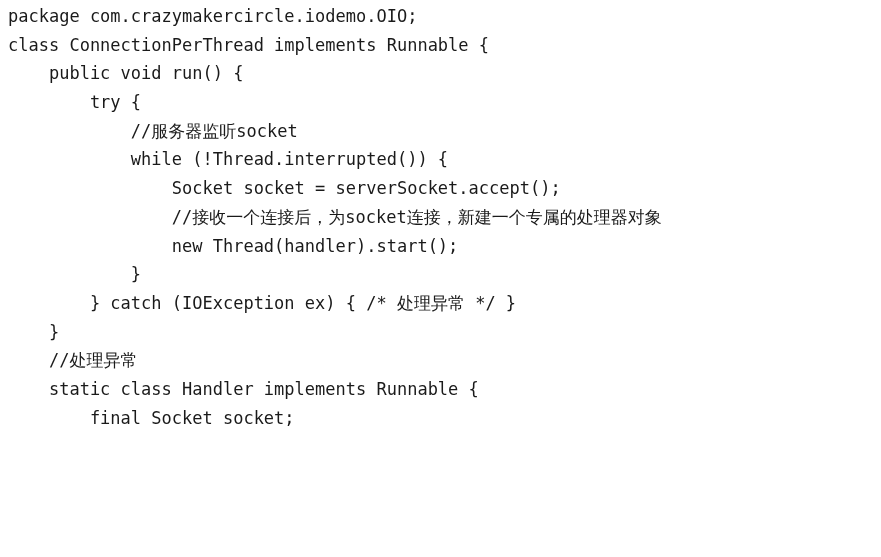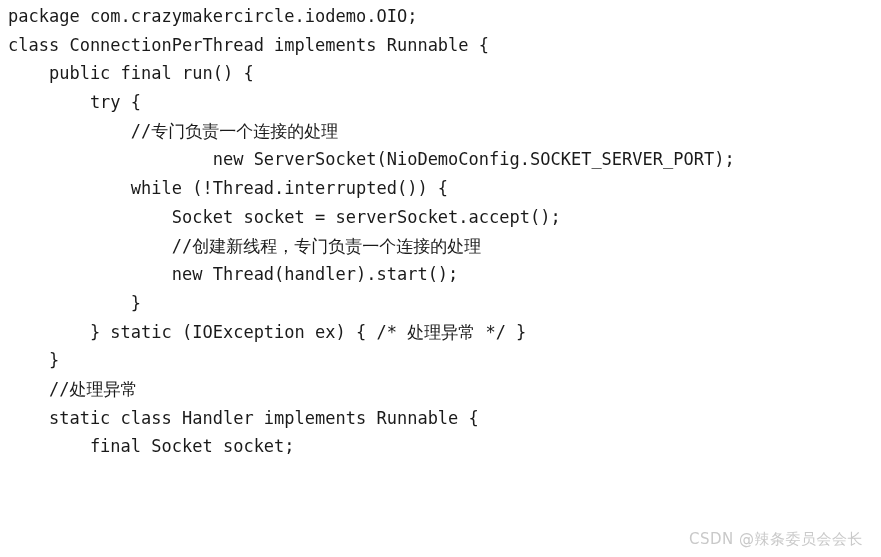--- a/index.html
+++ b/index.html
@@ -50,29 +50,27 @@
     user-select: none;
   }
 </style>
 </head>
 <body>
 
 <div id="code-listing">
   <div id="code-lines">
       <div class="code-line">package com.crazymakercircle.iodemo.OIO;</div>
       <div class="code-line">class ConnectionPerThread implements Runnable {</div>
-      <div class="code-line">    public final run() {</div>
+      <div class="code-line">    public void run() {</div>
       <div class="code-line">        try {</div>
-      <div class="code-line">            //专门负责一个连接的处理</div>
-      <div class="code-line">                    new ServerSocket(NioDemoConfig.SOCKET_SERVER_PORT);</div>
+      <div class="code-line">            //服务器监听socket</div>
       <div class="code-line">            while (!Thread.interrupted()) {</div>
       <div class="code-line">                Socket socket = serverSocket.accept();</div>
-      <div class="code-line">                //创建新线程，专门负责一个连接的处理</div>
+      <div class="code-line">                //接收一个连接后，为socket连接，新建一个专属的处理器对象</div>
       <div class="code-line">                new Thread(handler).start();</div>
       <div class="code-line">            }</div>
-      <div class="code-line">        } static (IOException ex) { /* 处理异常 */ }</div>
+      <div class="code-line">        } catch (IOException ex) { /* 处理异常 */ }</div>
       <div class="code-line">    }</div>
       <div class="code-line">    //处理异常</div>
       <div class="code-line">    static class Handler implements Runnable {</div>
       <div class="code-line">        final Socket socket;</div>
     </div>
-  <div id="watermark">CSDN @辣条委员会会长</div>
 </div>
 
 </body></html>

